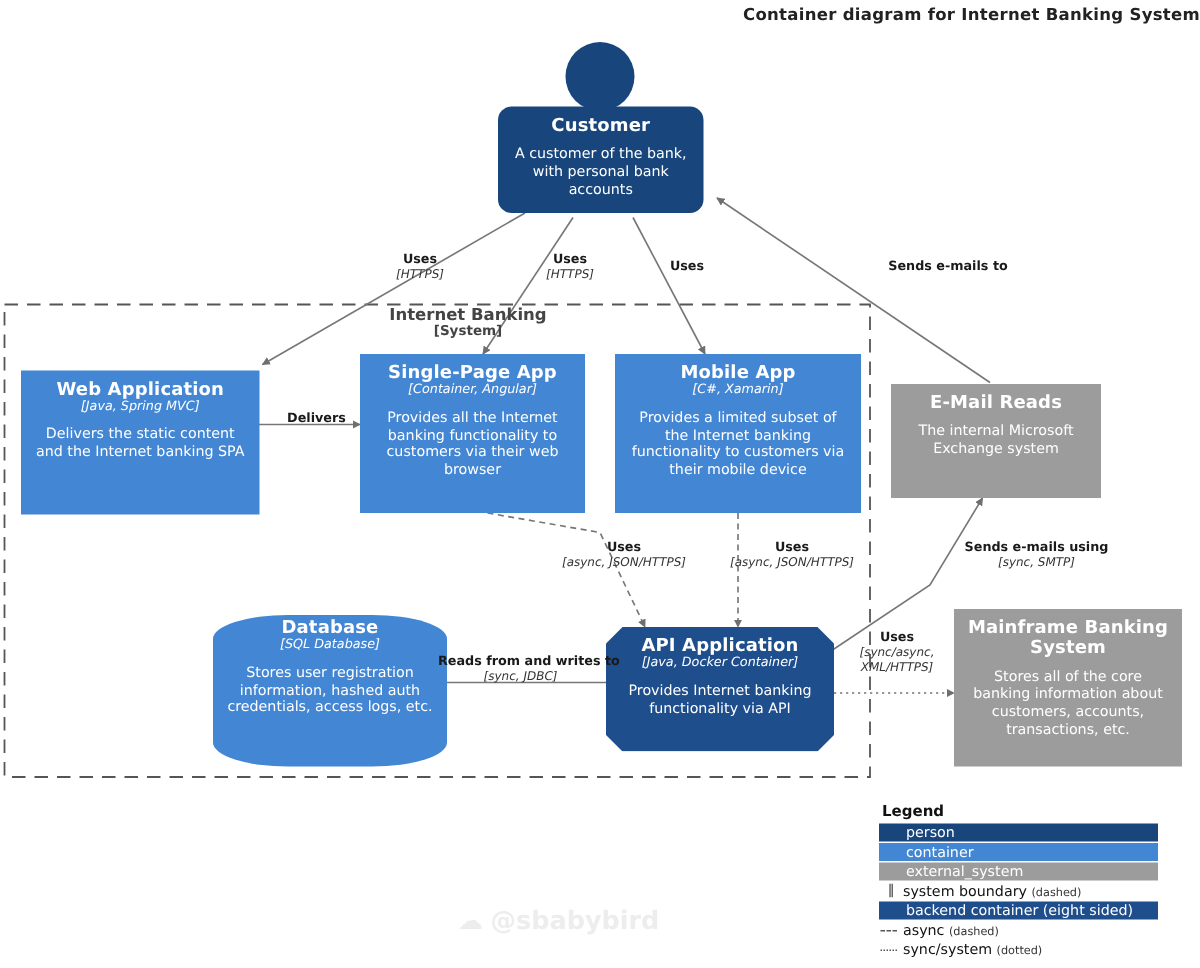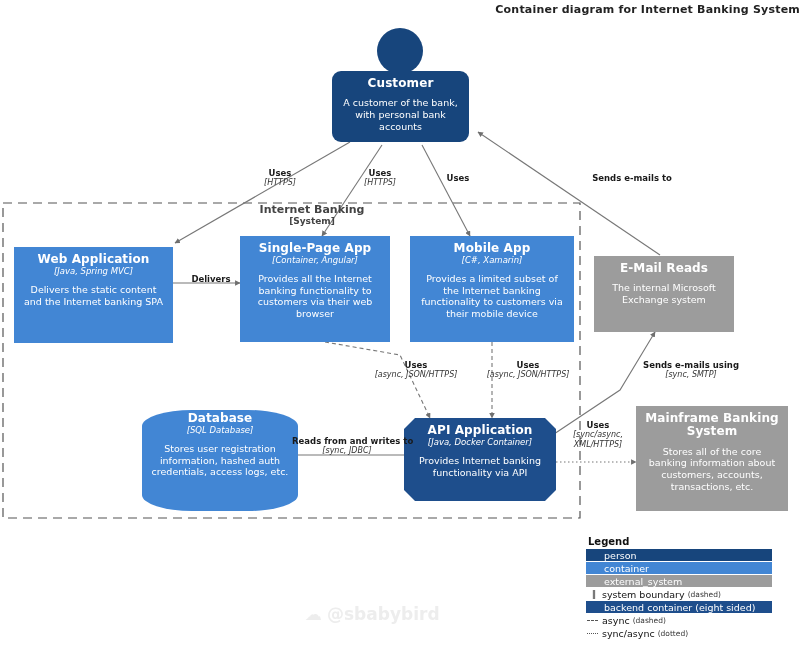--- a/index.html
+++ b/index.html
@@ -279,21 +279,21 @@
         <span class="lg-line" style="border-top-style:dashed;"></span>
       </div>
       <span class="lg-text">async</span>
       <span class="lg-note">(dashed)</span>
     </div>
 
     <div class="lg-row">
       <div class="lg-mark">
         <span class="lg-line" style="border-top-style:dotted;"></span>
       </div>
-      <span class="lg-text">sync/async</span>
+      <span class="lg-text">sync/system</span>
       <span class="lg-note">(dotted)</span>
     </div>
   </div>
 
   <div class="abs" id="watermark">
     <span class="wm-logo">☁</span>
     <span>@sbabybird</span>
   </div>
 
 </div>

